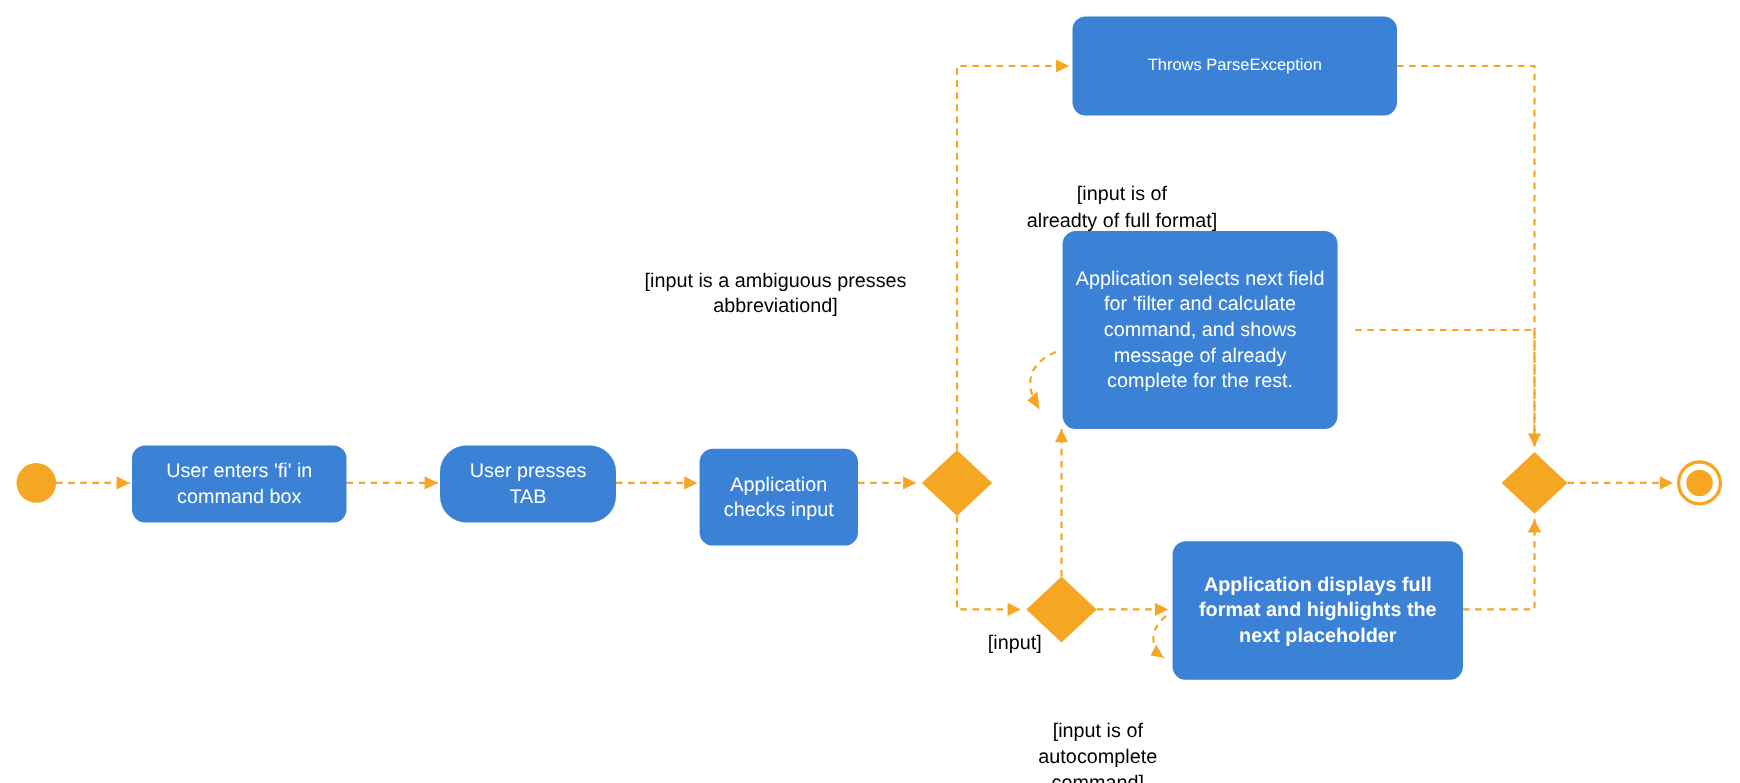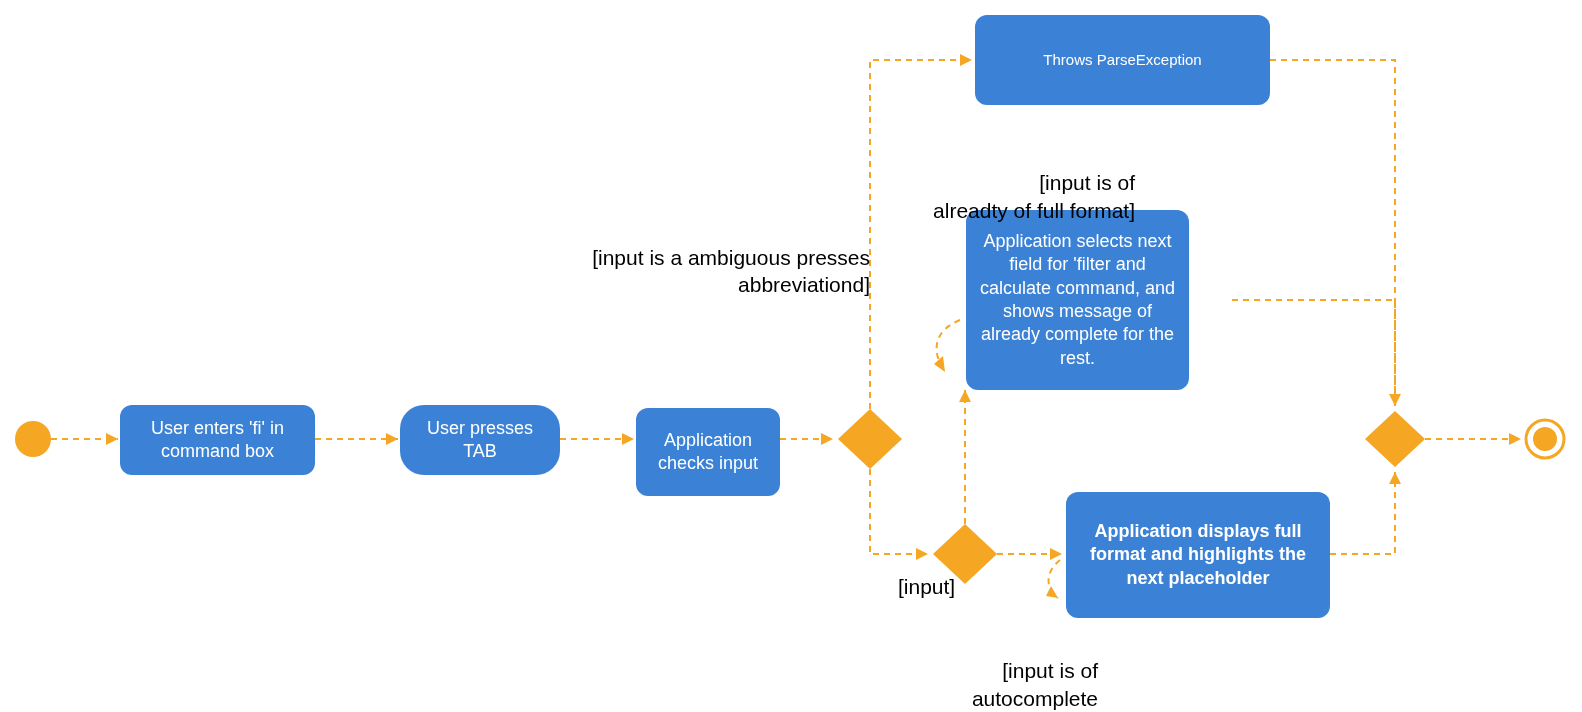--- a/index.html
+++ b/index.html
@@ -22,23 +22,23 @@
     justify-content: center;
     text-align: center;
     font-size: 18px;
     line-height: 1.3;
     padding: 8px;
     box-sizing: border-box;
   }
   .label {
     position: absolute;
     color: #000000;
-    font-size: 21px;
+    font-size: 18px;
     line-height: 1.3;
-    text-align: right;
+    text-align: center;
   }
   svg.overlay {
     position: absolute;
     left: 0; top: 0;
     width: 1582px;
     height: 712px;
     pointer-events: none;
   }
   .diamond {
     fill: #f5a623;
@@ -132,21 +132,21 @@
 </div>
 
 <div class="node" style="left:636px; top:396px; width:144px; height:88px;margin-top:12px;">
   <span>Application checks input</span>
 </div>
 
 <div class="node" style="left:975px; top:15px; width:295px; height:90px; font-size:15px;">
   <span>Throws ParseException</span>
 </div>
 
-<div class="node" style="left:966px; top:210px; width:223px; height:180px;align-items:center;">
+<div class="node" style="left:966px; top:210px; width:250px; height:180px;align-items:center;">
   <span>Application selects next field for 'filter and calculate command, and shows message of already complete for the rest.</span>
 </div>
 
 <div class="node" style="left:1066px; top:492px; width:264px; height:126px;font-weight:bold;">
   <span>Application displays full format and highlights the next placeholder</span>
 </div>
 
 <div class="label" style="left:540px; top:244px; width:330px;">
   <span>[input is a ambiguous presses abbreviationd]</span>
 </div>

